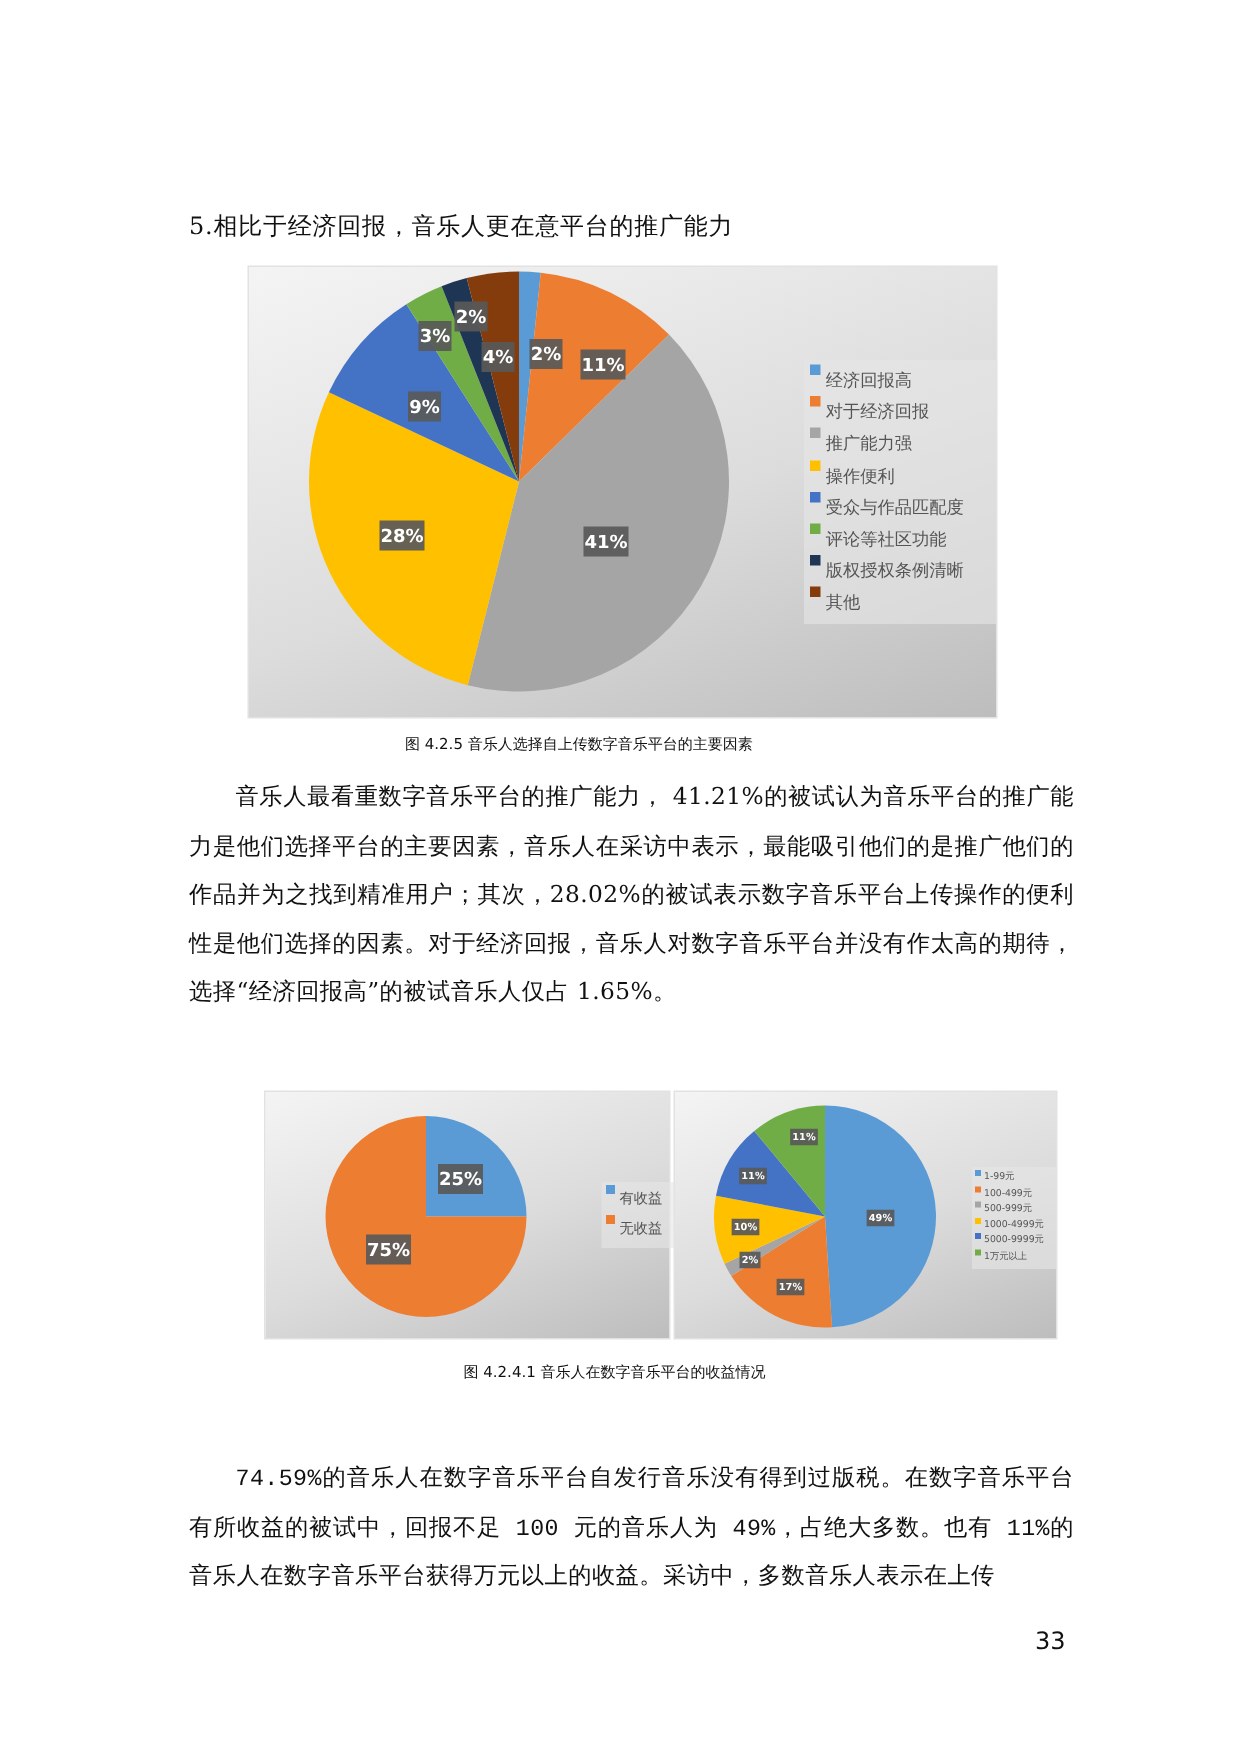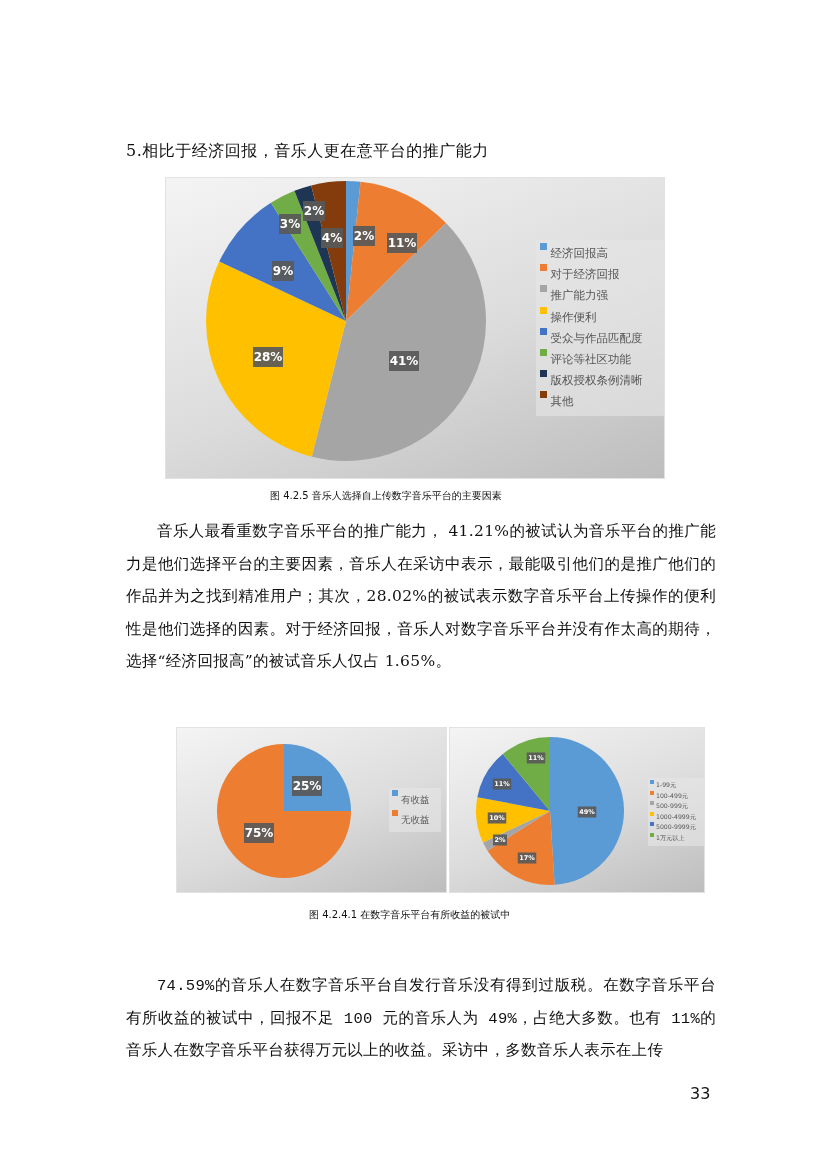--- a/index.html
+++ b/index.html
@@ -94,21 +94,21 @@
 
 <div class="chart-box" id="chart2" style="left:176px; top:727px; width:269px; height:164px;">
   <svg width="269" height="164">
       <path d="M107,83 L107,16 A67,67 0 0 1 174,83 Z" fill="#5b9bd5"></path>
       <path d="M107,83 L174,83 A67,67 0 1 1 106.99999999999999,16 Z" fill="#ed7d31"></path>
       <rect x="115" y="48" width="30" height="20" fill="#595959" fill-opacity="0.92"></rect>
       <text x="130" y="62.32" text-anchor="middle" class="lbl" font-size="12">25%</text>
       <rect x="67" y="95" width="30" height="20" fill="#595959" fill-opacity="0.92"></rect>
       <text x="82" y="109.32" text-anchor="middle" class="lbl" font-size="12">75%</text>
     </svg>
-  <div class="legend" style="left:212px; top:60px; width:46px; padding:2px 3px; font-size:9.5px; line-height:20px;">
+  <div class="legend" style="left:224px; top:60px; width:46px; padding:2px 3px; font-size:9.5px; line-height:20px;">
       <div class="legend-item">
         <span class="swatch" style="width: 6px; height: 6px; margin-right: 3px; background: rgb(91, 155, 213);"></span>
         <span>有收益</span>
       </div>
       <div class="legend-item">
         <span class="swatch" style="width: 6px; height: 6px; margin-right: 3px; background: rgb(237, 125, 49);"></span>
         <span>无收益</span>
       </div>
     </div>
 </div>
@@ -154,19 +154,19 @@
       <div class="legend-item">
         <span class="swatch" style="width: 4px; height: 4px; margin-right: 2px; background: rgb(68, 114, 196);"></span>
         <span>5000-9999元</span>
       </div>
       <div class="legend-item">
         <span class="swatch" style="width: 4px; height: 4px; margin-right: 2px; background: rgb(112, 173, 71);"></span>
         <span>1万元以上</span>
       </div>
     </div>
 </div>
-<div class="caption" style="left:309px; top:908px;">图 4.2.4.1  在数字音乐平台有所收益的被试中</div>
+<div class="caption" style="left:309px; top:908px;">图 4.2.4.1  音乐人在数字音乐平台的收益情况</div>
 
 <div class="para" style="top:970px;font-family:Liberation Mono, monospace;">
   <p>74.59%的音乐人在数字音乐平台自发行音乐没有得到过版税。在数字音乐平台有所收益的被试中，回报不足 100 元的音乐人为 49%，占绝大多数。也有 11%的音乐人在数字音乐平台获得万元以上的收益。采访中，多数音乐人表示在上传</p>
 </div>
 
 <div class="page-num">33</div>
 
 </body></html>

